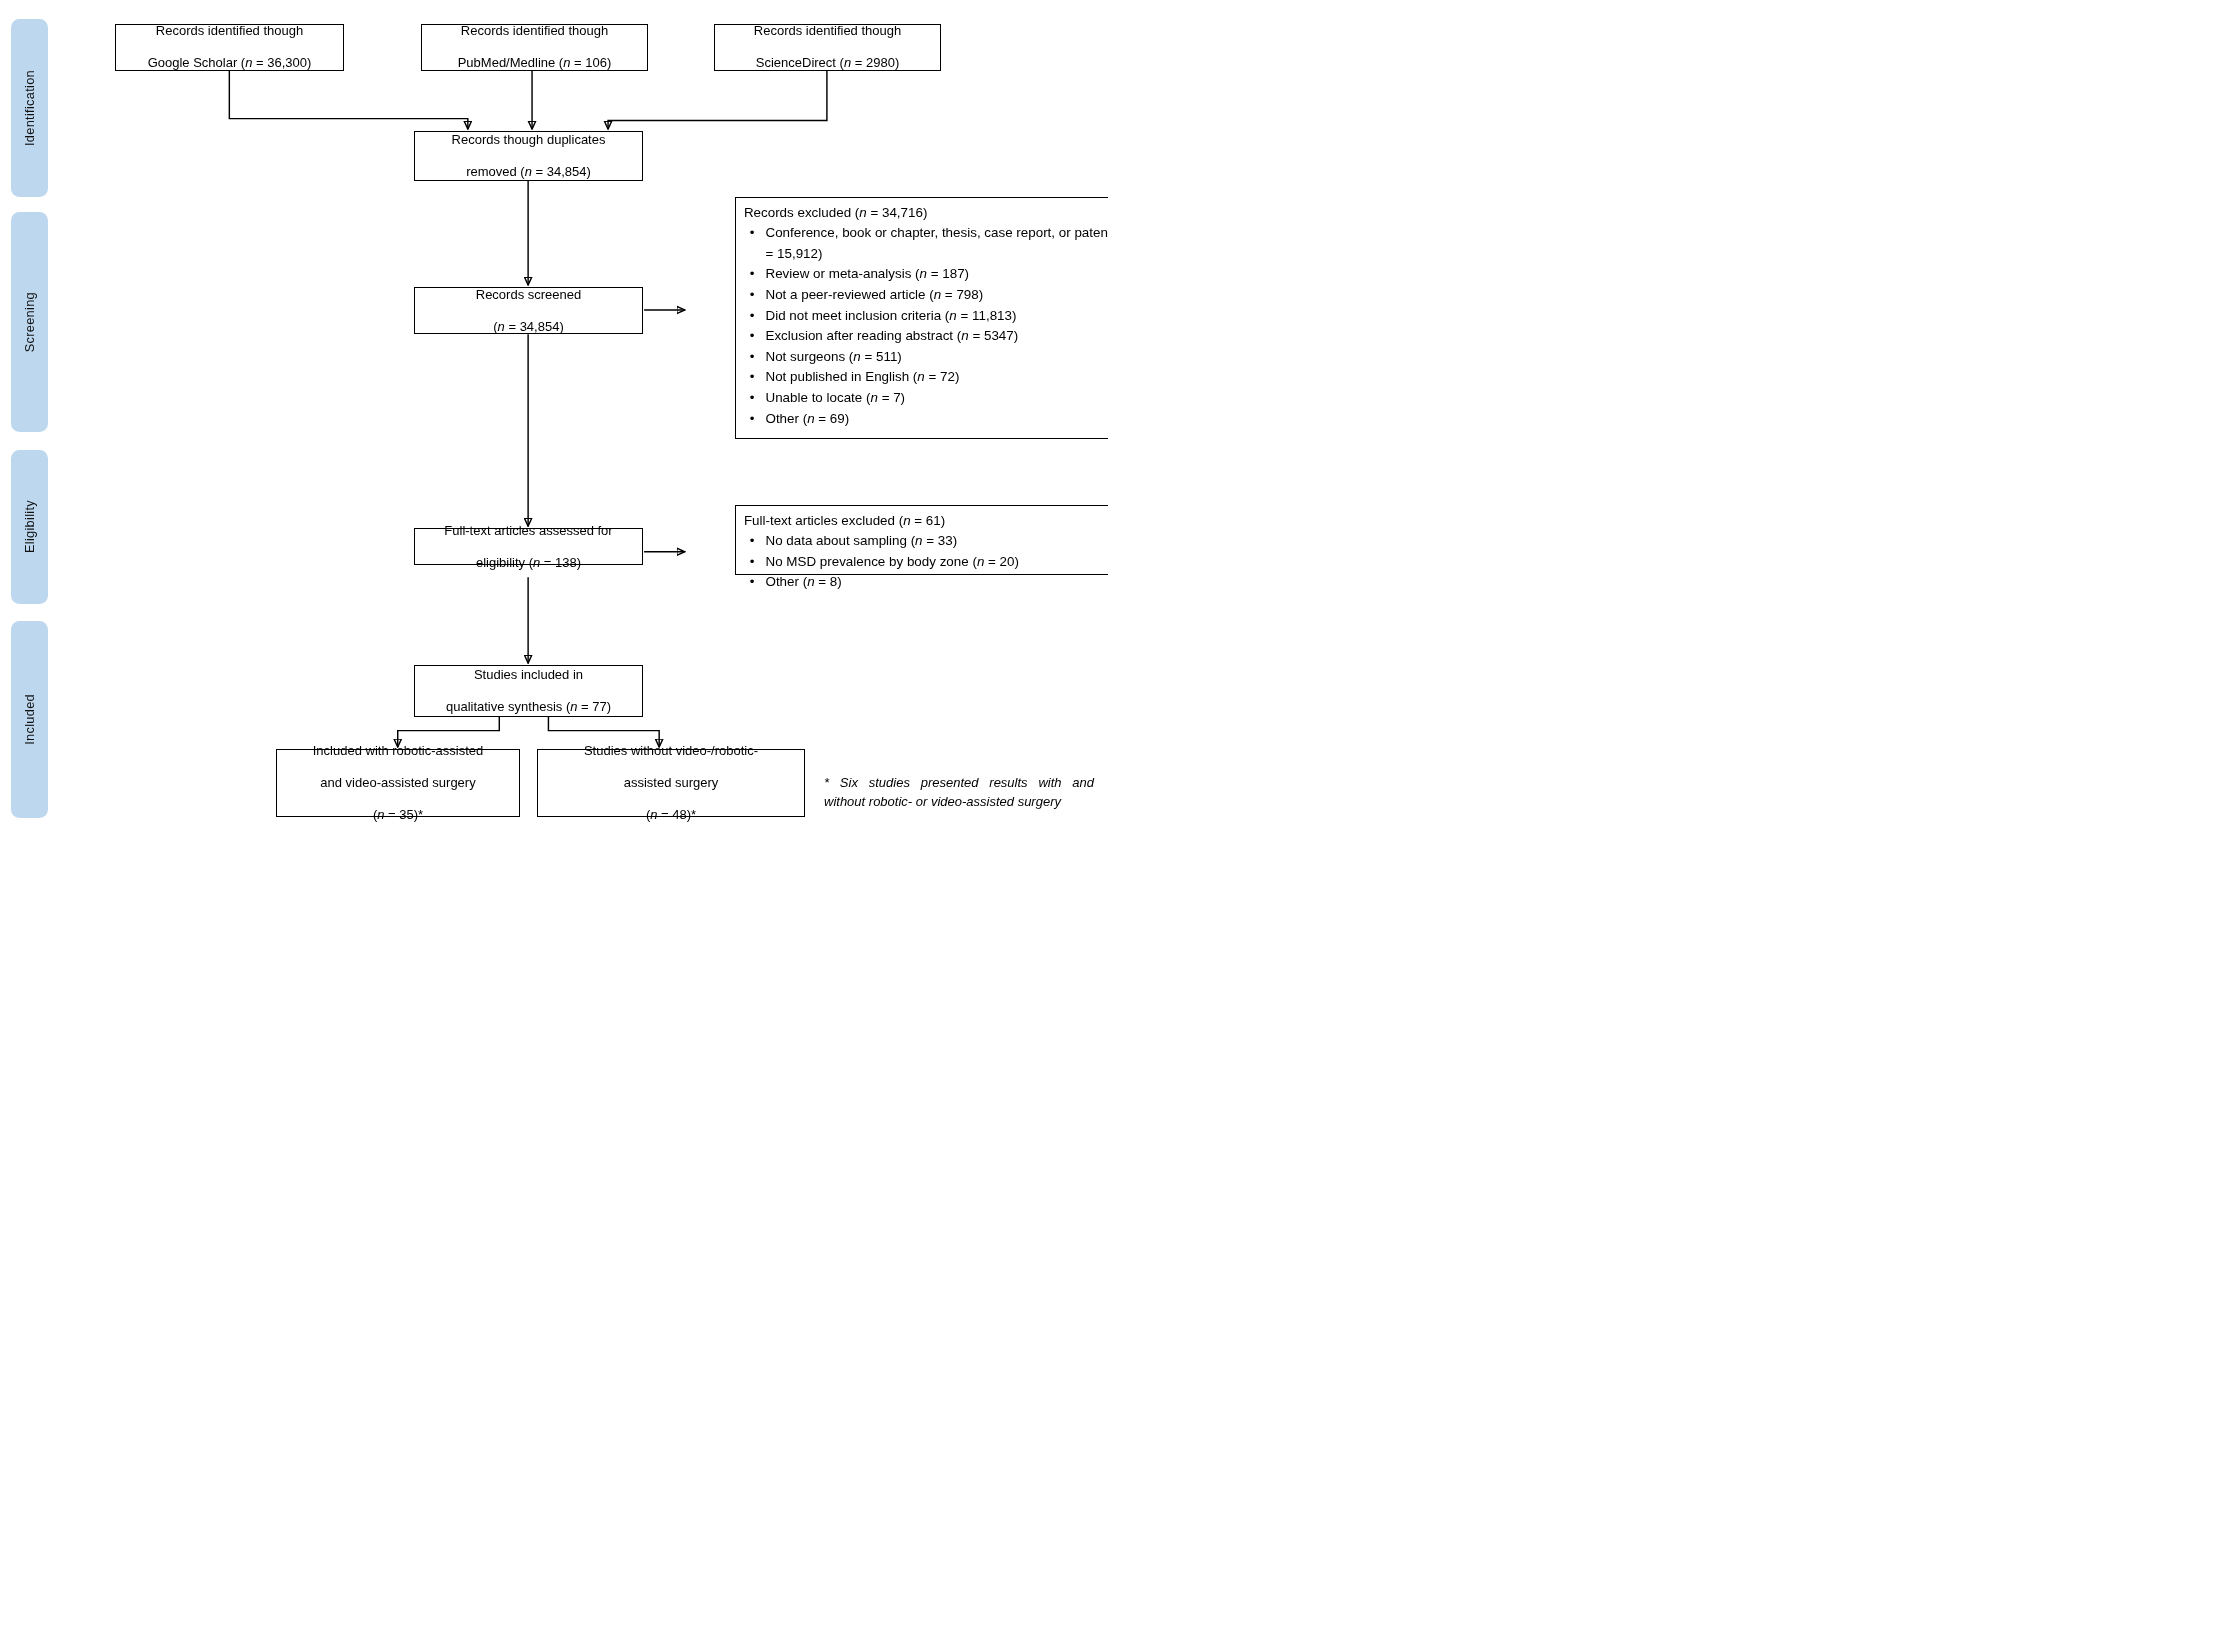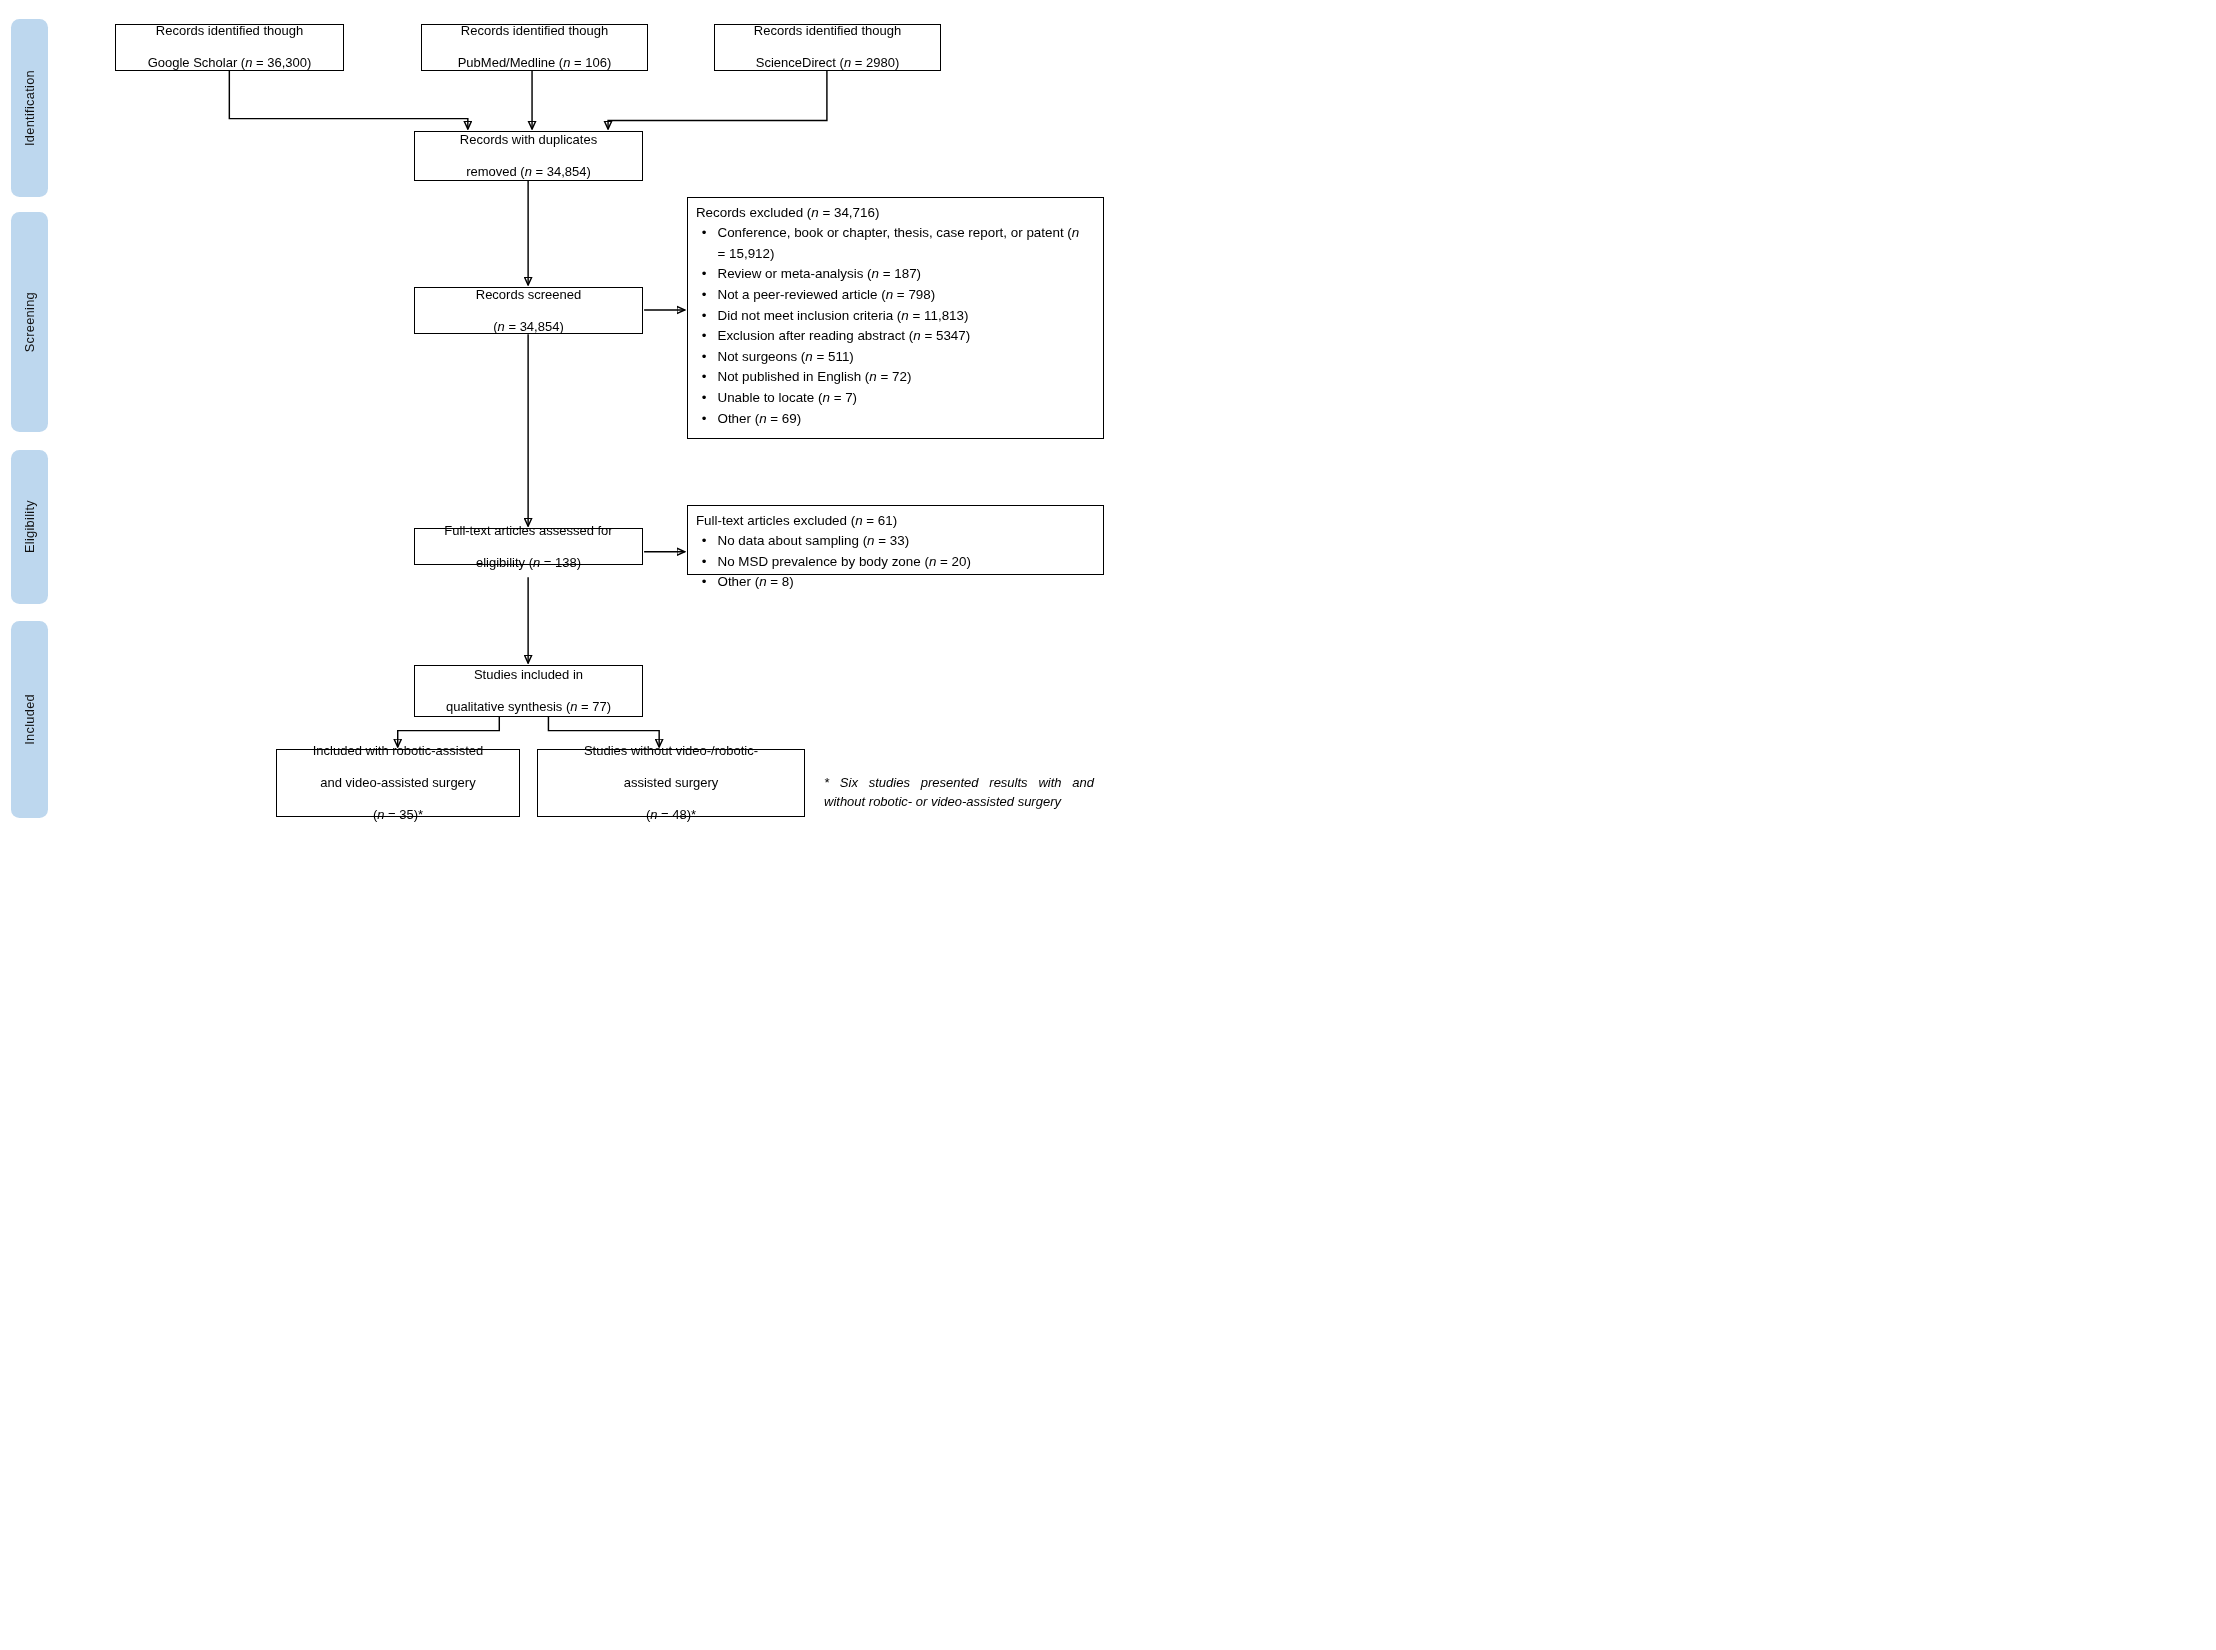--- a/index.html
+++ b/index.html
@@ -31,21 +31,21 @@
   
   .box {
     position: absolute; border: 1.6px solid #000; background: #fff; z-index: 2; gap: 12px;
   }
   .center {
     display: flex; flex-direction: column; align-items: center; justify-content: center;
     text-align: center; font-size: 13px;
   }
   .center .line { display: block; line-height: 20px; white-space: nowrap; }
 
-  .listbox { font-size: 13.4px; padding: 4.6px 13px 2.6px 7.9px; }
+  .listbox { font-size: 13.4px; padding: 4.6px 13px 2.6px 7.9px; margin-left: 48px; }
   .listbox .ltitle { line-height: 20.6px; }
   ul.xlist { list-style: none; }
   ul.xlist li { position: relative; padding-left: 21.6px; line-height: 20.6px; }
   ul.xlist li::before { content: "\2022"; position: absolute; left: 5.9px; }
 
   .footnote {
     position: absolute; left: 824px; top: 773px; width: 270px;
     font-style: italic; font-size: 13px; line-height: 19.3px;
     text-align: justify; z-index: 2;
   }
@@ -93,21 +93,21 @@
   <div class="box center" style="left:421px; top:23.6px; width:227px; height:47px;">
     <span class="line">Records identified though</span>
     <span class="line">PubMed/Medline (<i>n</i> = 106)</span>
   </div>
   <div class="box center" style="left:714px; top:23.6px; width:227px; height:47px;">
     <span class="line">Records identified though</span>
     <span class="line">ScienceDirect (<i>n</i> = 2980)</span>
   </div>
 
   <div class="box center" style="left:414px; top:131px; width:229px; height:50px;">
-    <span class="line">Records with duplicates</span>
+    <span class="line">Records though duplicates</span>
     <span class="line">removed (<i>n</i> = 34,854)</span>
   </div>
 
   <div class="box center" style="left:414px; top:287px; width:229px; height:47px;">
     <span class="line">Records screened</span>
     <span class="line">(<i>n</i> = 34,854)</span>
   </div>
 
   <div class="box listbox" style="left:687px; top:197px; width:417px; height:242px;">
     <div class="ltitle">Records excluded (<i>n</i> = 34,716)</div>

